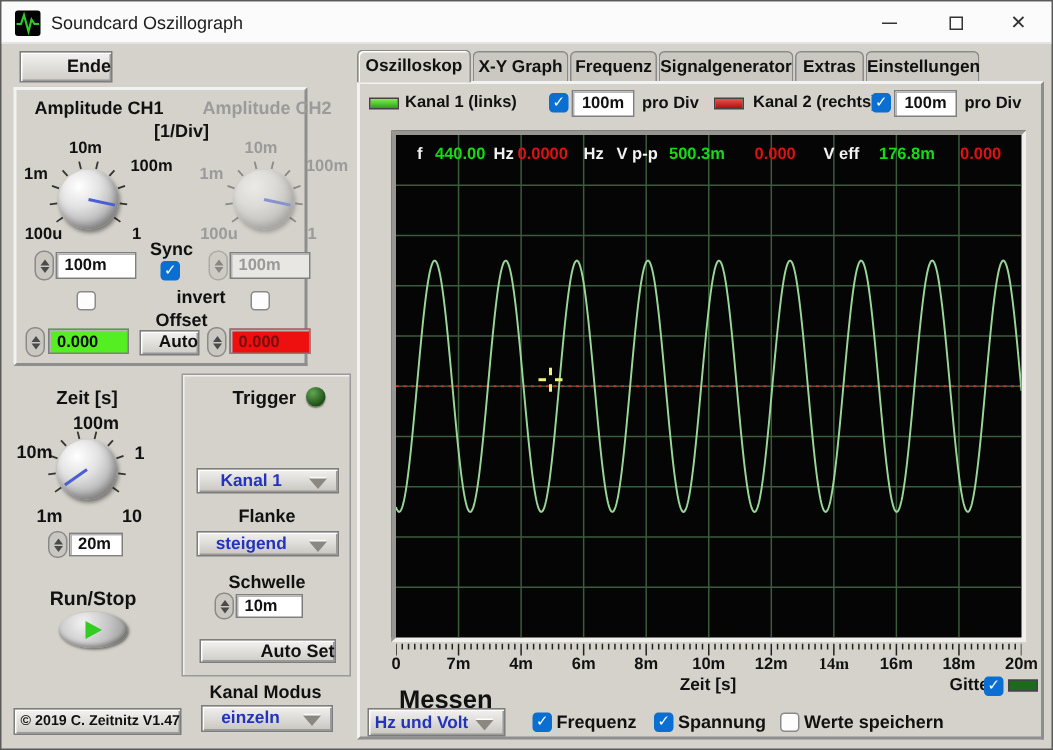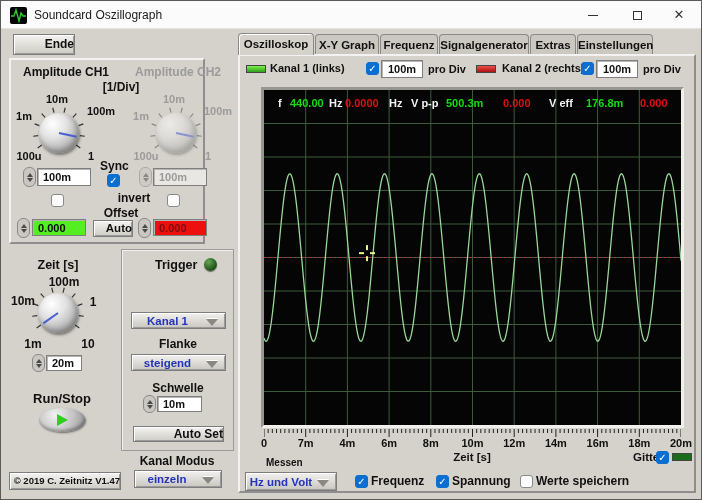--- a/index.html
+++ b/index.html
@@ -404,31 +404,31 @@
         <line x1="417" y1="0" x2="417" y2="8" stroke="#222" stroke-width="1"></line>
       </svg>
     <div id="xticks" style="position:absolute;left:24px;top:381px;width:417px;height:13px;">
         <span class="xtick" style="left: 0px;">0</span>
         <span class="xtick" style="left: 41.7px;">7m</span>
         <span class="xtick" style="left: 83.4px;">4m</span>
         <span class="xtick" style="left: 125.1px;">6m</span>
         <span class="xtick" style="left: 166.8px;">8m</span>
         <span class="xtick" style="left: 208.5px;">10m</span>
         <span class="xtick" style="left: 250.2px;">12m</span>
-        <span class="xtick" style="left: 291.9px;">14m</span>
+        <span class="xtick" style="left: 291.9px; font-family: Liberation Serif, serif;">14m</span>
         <span class="xtick" style="left: 333.6px;">16m</span>
         <span class="xtick" style="left: 375.3px;">18m</span>
         <span class="xtick" style="left: 417px;">20m</span>
       </div>
     <span class="lbl ctr" style="left:232px;top:395px;font-size:11.5px;">Zeit [s]</span>
     <span class="lbl" style="left:381px;top:395px;font-size:11.5px;margin-left:12px;">Gitter</span>
     <div class="cb checked" style="left:416px;top:395px;">✓</div>
     <div class="swatch" style="left:432px;top:397px;width:20px;height:8px;background:#1a6b1a;"></div>
 
-    <span class="lbl" style="left:26px;top:401px;font-size:10px;text-align:right;">Messen</span>
+    <span class="lbl" style="left:26px;top:401px;font-size:17px;text-align:right;">Messen</span>
     <div class="dd" style="left:5px;top:416px;width:92px;height:19px;">
       <span class="ddtxt blue" style="margin-right:20px;">Hz und Volt</span>
         <span class="arrow"></span>
     </div>
     <div class="cb checked" style="left:115px;top:419px;">✓</div>
     <span class="lbl" style="left:131px;top:418px;">Frequenz</span>
     <div class="cb checked" style="left:196px;top:419px;">✓</div>
     <span class="lbl" style="left:212px;top:418px;">Spannung</span>
     <div class="cb" style="left:280px;top:419px;"></div>
     <span class="lbl" style="left:296px;top:418px;">Werte speichern</span>

